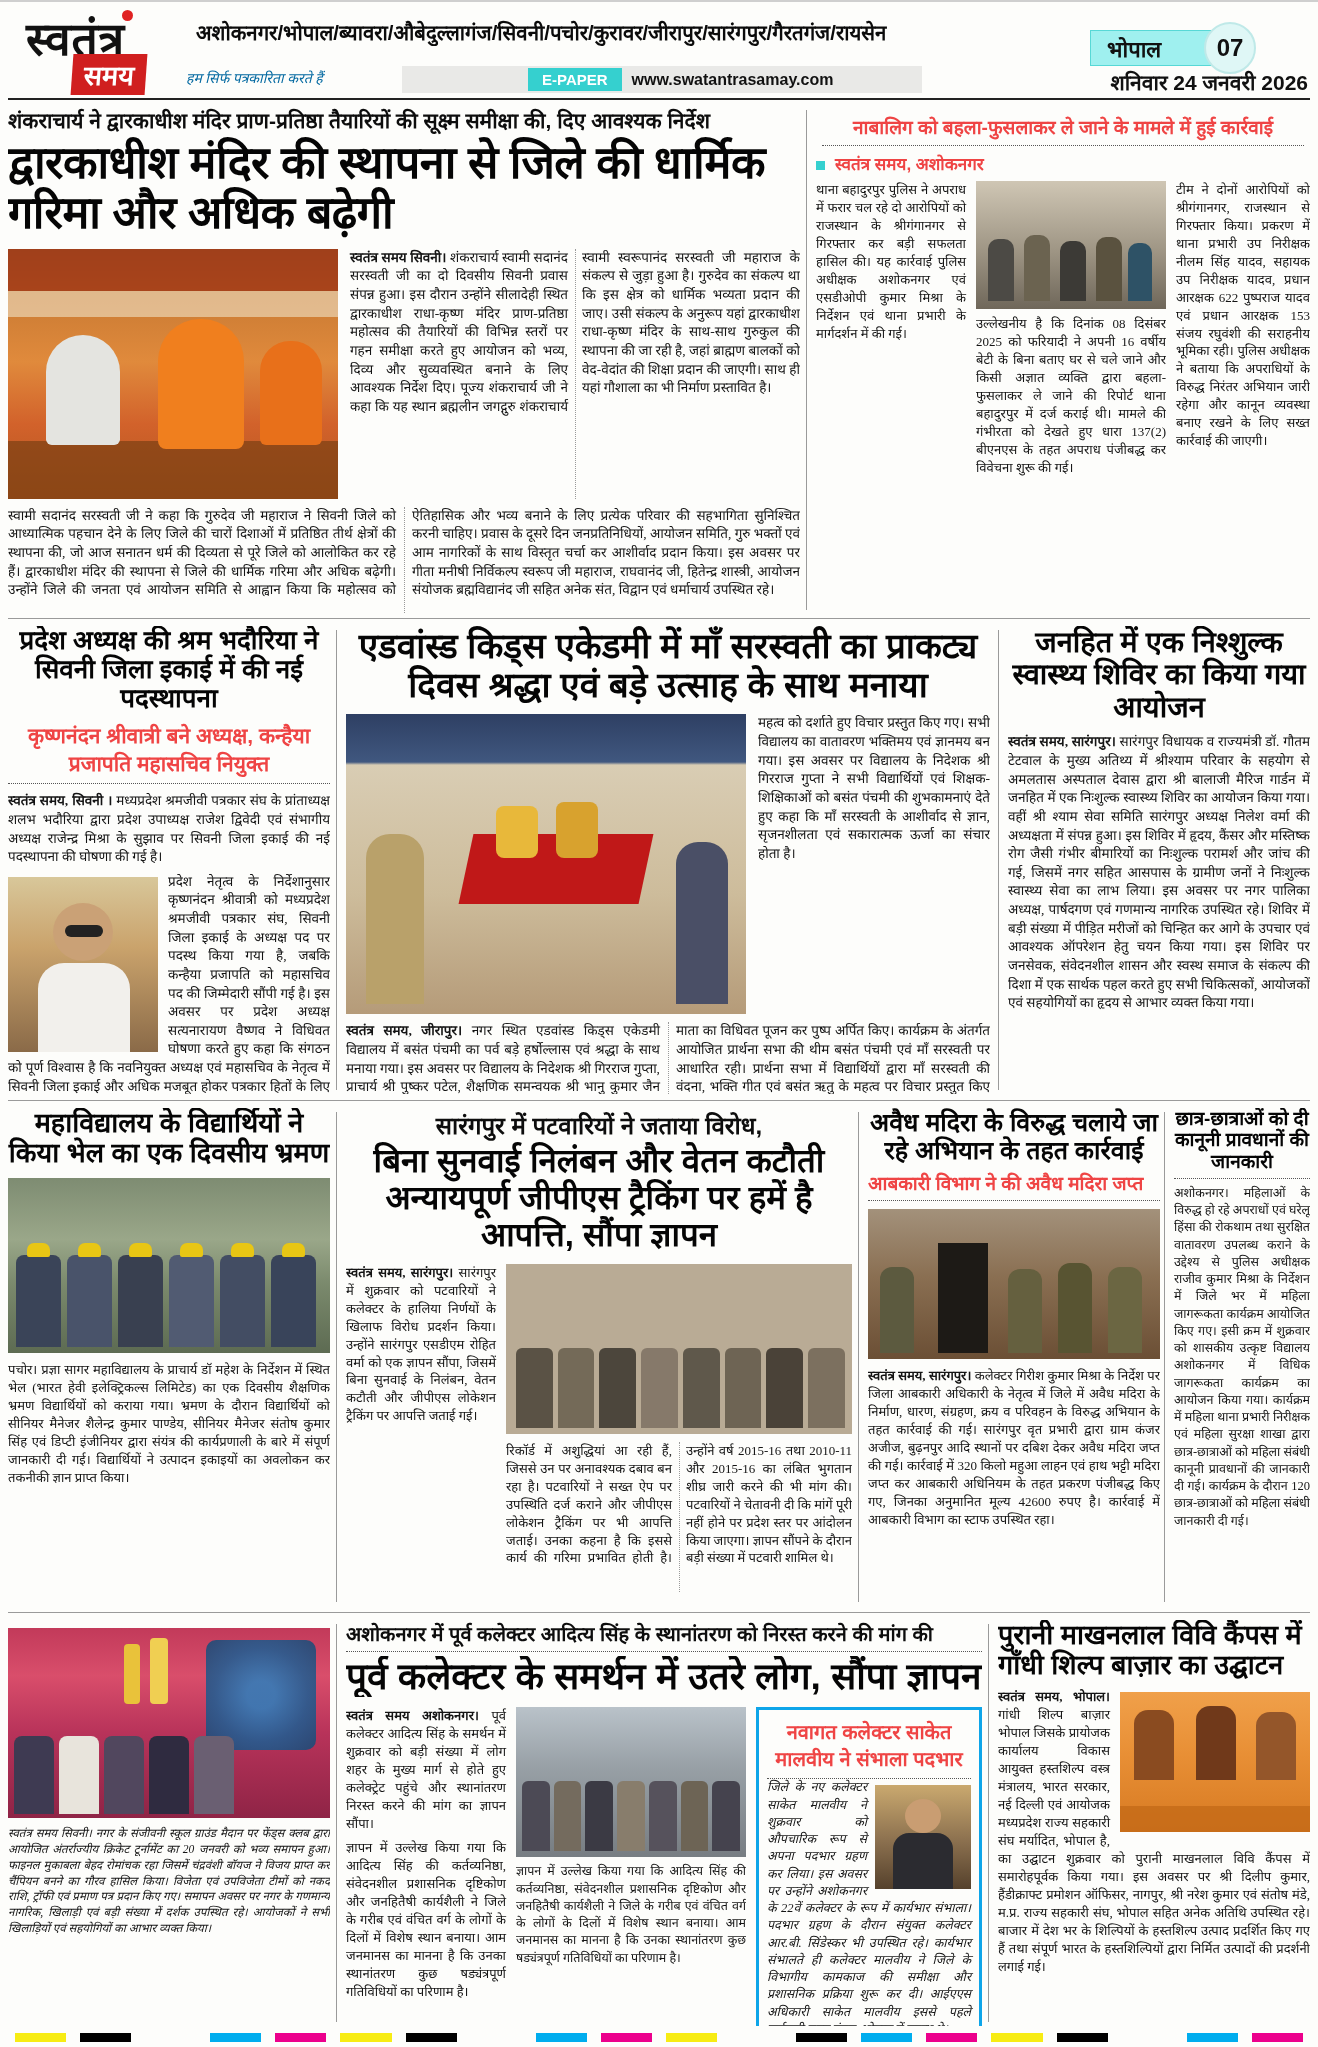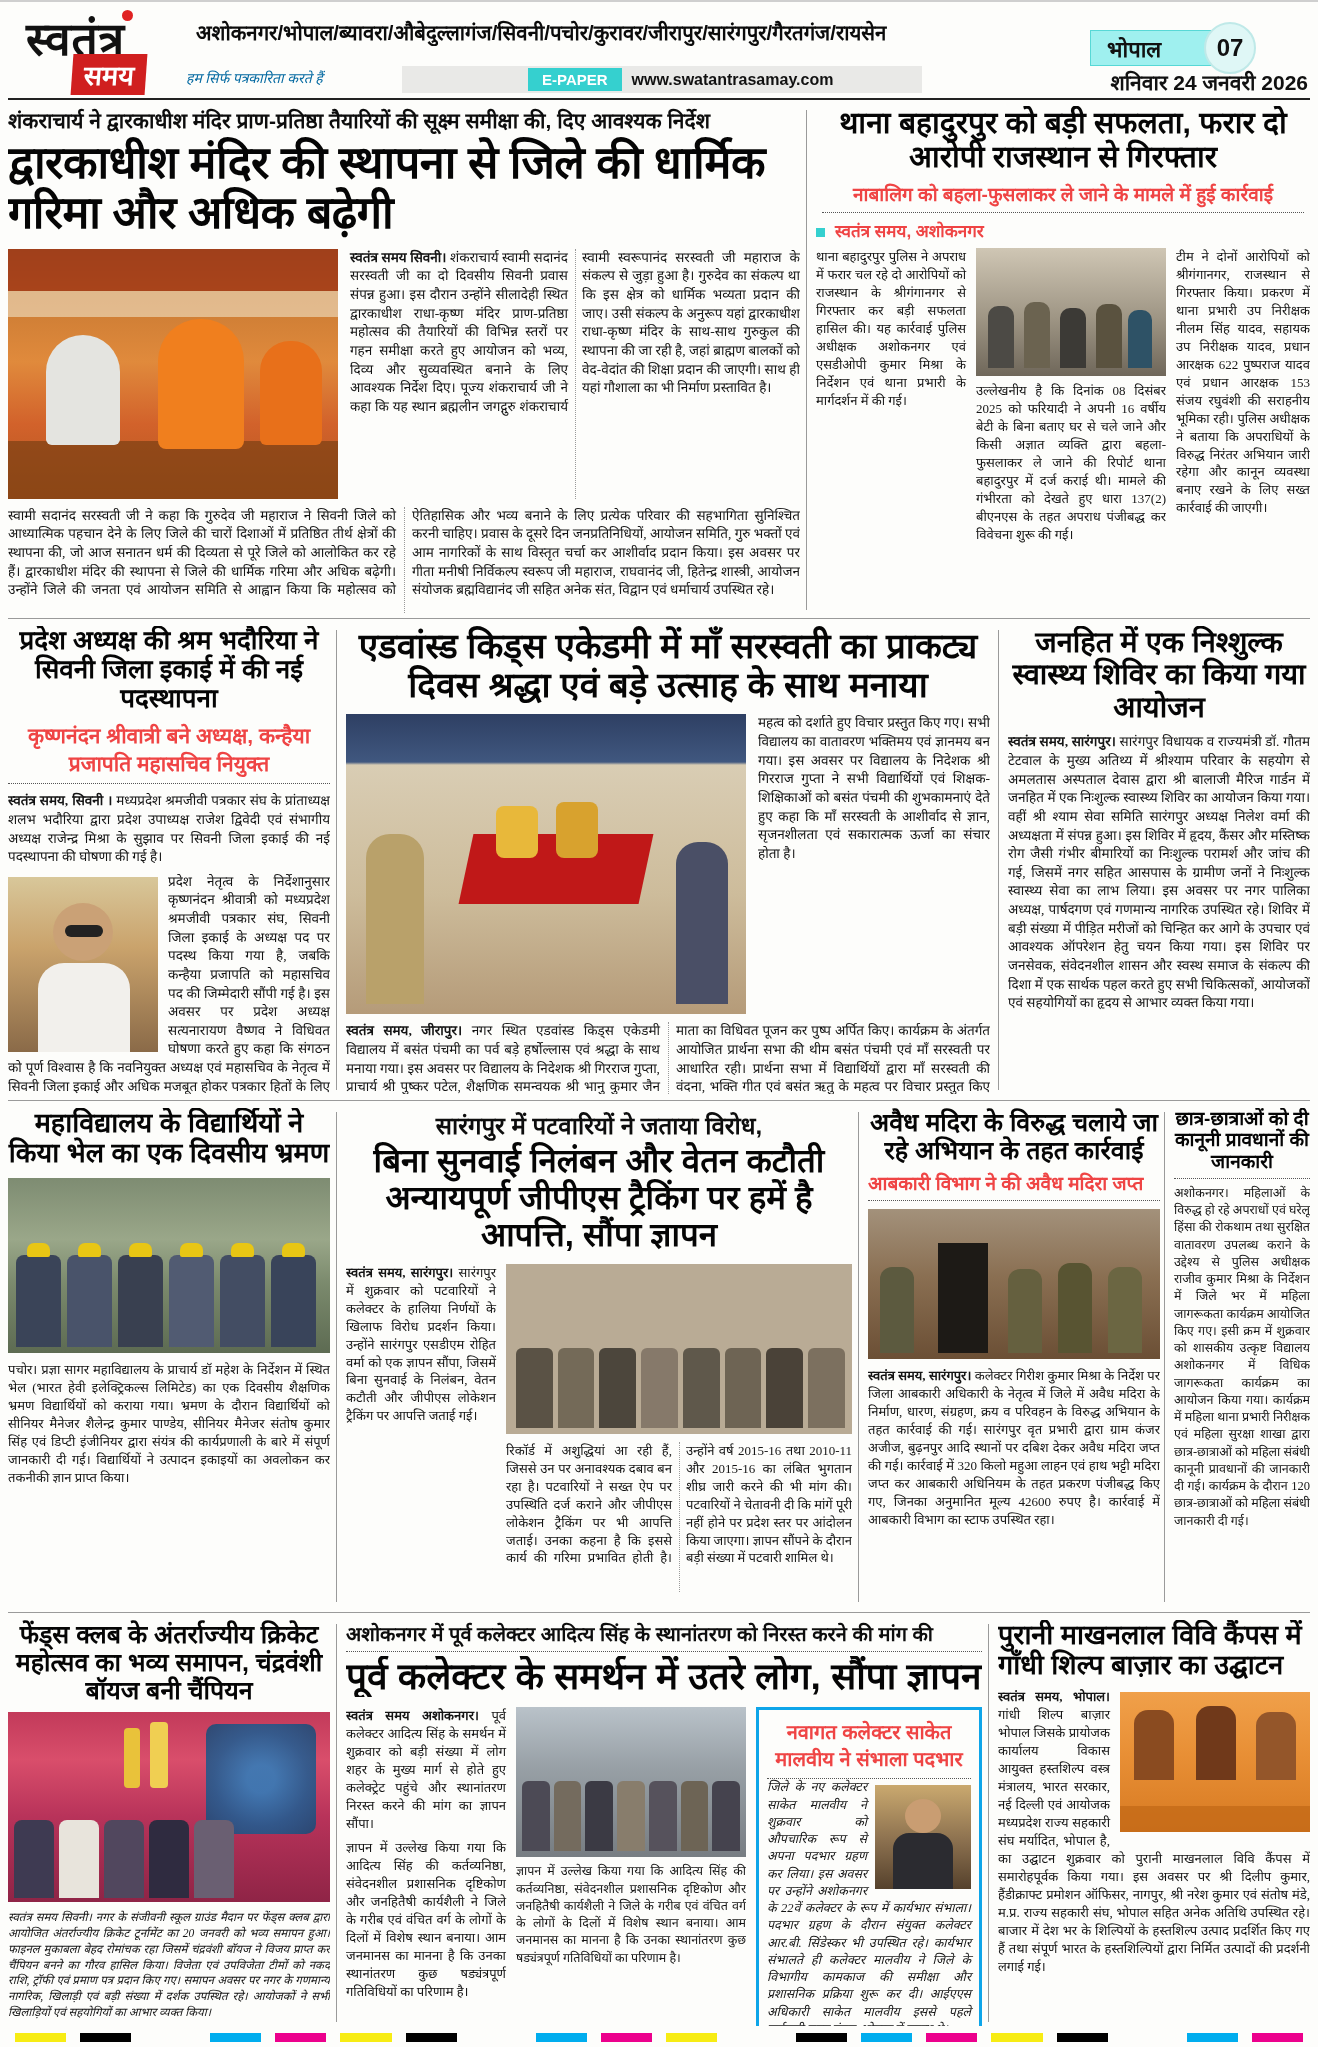--- a/index.html
+++ b/index.html
@@ -91,21 +91,20 @@
     </div>
     <div class="body-txt" style="margin-top:8px; column-count:2; column-gap:16px; column-rule:1px dotted #999; height:168px;">
       <span>स्वामी सदानंद सरस्वती जी ने कहा कि गुरुदेव जी महाराज ने सिवनी जिले को आध्यात्मिक पहचान देने के लिए जिले की चारों दिशाओं में प्रतिष्ठित तीर्थ क्षेत्रों की स्थापना की, जो आज सनातन धर्म की दिव्यता से पूरे जिले को आलोकित कर रहे हैं। द्वारकाधीश मंदिर की स्थापना से जिले की धार्मिक गरिमा और अधिक बढ़ेगी। उन्होंने जिले की जनता एवं आयोजन समिति से आह्वान किया कि महोत्सव को ऐतिहासिक और भव्य बनाने के लिए प्रत्येक परिवार की सहभागिता सुनिश्चित करनी चाहिए।</span>
       <span>प्रवास के दूसरे दिन जनप्रतिनिधियों, आयोजन समिति, गुरु भक्तों एवं आम नागरिकों के साथ विस्तृत चर्चा कर आशीर्वाद प्रदान किया। इस अवसर पर गीता मनीषी निर्विकल्प स्वरूप जी महाराज, राघवानंद जी, हितेन्द्र शास्त्री, आयोजन संयोजक ब्रह्मविद्यानंद जी सहित अनेक संत, विद्वान एवं धर्माचार्य उपस्थित रहे।</span>
     </div>
   </div>
 
   <div class="vline" style="left:806px; top:108px; height:500px;"></div>
 
   <div class="art" style="left:816px; top:104px; width:494px; height:508px;">
-    <div class="headline" style="font-size:30px; text-align:center;">थाना बहादुरपुर को बड़ी सफलता, फरार दो आरोपी राजस्थान से गिरफ्तार</div>
     <div class="subhead dotted-u" style="font-size:19px; text-align:center; margin:8px 6px 6px; padding-bottom:5px;">नाबालिग को बहला-फुसलाकर ले जाने के मामले में हुई कार्रवाई</div>
     <div style="margin:4px 0 6px;">
       <span class="flag"></span>
       <span class="subhead" style="font-size:17px;">स्वतंत्र समय, अशोकनगर</span>
     </div>
     <div style="display:flex; gap:10px;">
       <div class="body-txt" style="width:150px; font-size:13px;">थाना बहादुरपुर पुलिस ने अपराध में फरार चल रहे दो आरोपियों को राजस्थान के श्रीगंगानगर से गिरफ्तार कर बड़ी सफलता हासिल की। यह कार्रवाई पुलिस अधीक्षक अशोकनगर एवं एसडीओपी कुमार मिश्रा के निर्देशन एवं थाना प्रभारी के मार्गदर्शन में की गई।</div>
       <div style="width:190px;">
         <div class="photo" style="width:190px; height:128px; background:linear-gradient(180deg,#cfc6b4 0%,#9e9584 55%,#6f675a 100%);">
           <div style="position:absolute; left:12px; bottom:8px; width:26px; height:62px; background:#4c4a45; border-radius:10px 10px 0 0;"></div>
@@ -253,21 +252,20 @@
   <div class="vline" style="left:1164px; top:1110px; height:490px;"></div>
 
   <div class="art" style="left:1174px; top:1106px; width:136px; height:498px;">
     <div class="headline dotted-u" style="font-size:19px; text-align:center; padding-bottom:6px;">छात्र-छात्राओं को दी कानूनी प्रावधानों की जानकारी</div>
     <div class="body-txt" style="margin-top:6px; font-size:12.5px;">अशोकनगर। महिलाओं के विरुद्ध हो रहे अपराधों एवं घरेलू हिंसा की रोकथाम तथा सुरक्षित वातावरण उपलब्ध कराने के उद्देश्य से पुलिस अधीक्षक राजीव कुमार मिश्रा के निर्देशन में जिले भर में महिला जागरूकता कार्यक्रम आयोजित किए गए। इसी क्रम में शुक्रवार को शासकीय उत्कृष्ट विद्यालय अशोकनगर में विधिक जागरूकता कार्यक्रम का आयोजन किया गया। कार्यक्रम में महिला थाना प्रभारी निरीक्षक एवं महिला सुरक्षा शाखा द्वारा छात्र-छात्राओं को महिला संबंधी कानूनी प्रावधानों की जानकारी दी गई। कार्यक्रम के दौरान 120 छात्र-छात्राओं को महिला संबंधी जानकारी दी गई।</div>
   </div>
 
   <div class="hline" style="left:8px; top:1610px; width:1302px;"></div>
 
   <div class="art" style="left:8px; top:1618px; width:322px; height:406px;">
-    <div class="headline" style="font-size:25px; text-align:center;">फेंड्स क्लब के अंतर्राज्यीय क्रिकेट महोत्सव का भव्य समापन, चंद्रवंशी बॉयज बनी चैंपियन</div>
     <div class="photo" style="width:322px; height:190px; margin-top:8px;
          background:linear-gradient(180deg,#c23a5a 0%,#d94e6b 25%,#b8335a 55%,#8f2446 100%);">
       <div style="position:absolute; left:116px; top:16px; width:16px; height:60px; background:#e9c23a; border-radius:4px;"></div>
       <div style="position:absolute; left:142px; top:10px; width:18px; height:66px; background:#f0cf52; border-radius:4px;"></div>
       <div style="position:absolute; right:14px; top:12px; width:110px; height:110px; background:radial-gradient(circle at 50% 50%, #2a7fbd 18%, #1b5e93 60%, #154a75 100%); border-radius:10px; opacity:.85;"></div>
       <div style="position:absolute; left:6px; bottom:4px; width:220px; height:78px; display:flex; gap:5px;">
         <div style="flex:1;background:#3e3a52;border-radius:8px 8px 0 0;"></div>
           <div style="flex:1;background:#e8e4dc;border-radius:8px 8px 0 0;"></div>
         <div style="flex:1;background:#51475e;border-radius:8px 8px 0 0;"></div>
           <div style="flex:1;background:#2f2b40;border-radius:8px 8px 0 0;"></div>

